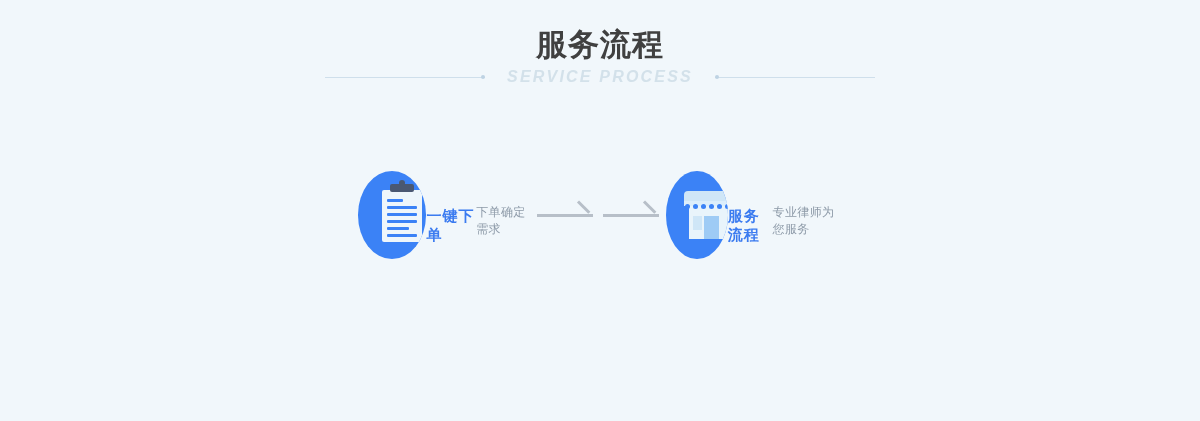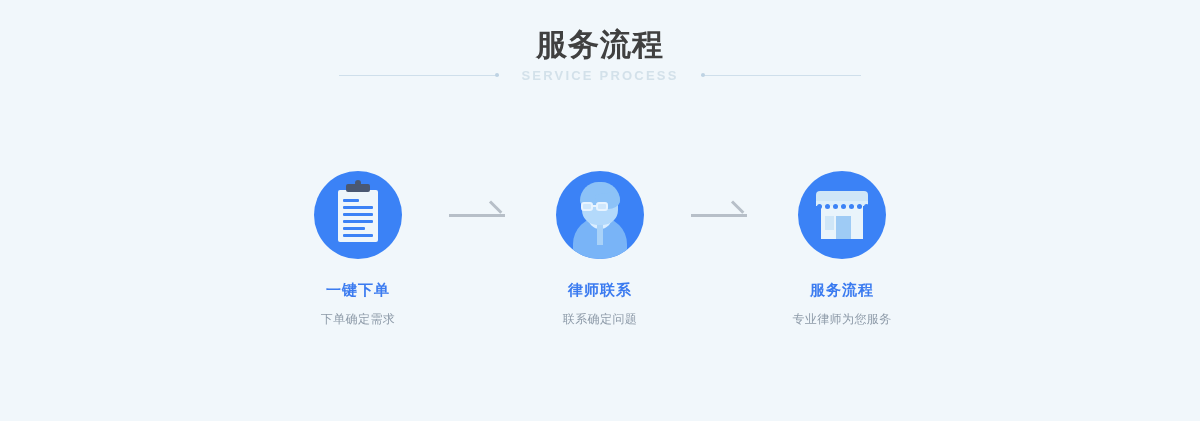--- a/index.html
+++ b/index.html
@@ -65,42 +65,43 @@
     content: "";
     position: absolute;
     top: 3px;
     left: 0;
     width: 4px;
     height: 4px;
     border-radius: 50%;
     background: #bed3e3;
   }
   .subtitle {
-    font-size: 13px;
+    font-size: 16px;
     color: #d3e1ea;
     letter-spacing: 2.2px;
     font-weight: bold;
     padding: 0 22px;
     white-space: nowrap;
+    font-style: italic;
   }
 
   
   .steps {
     position: absolute;
     top: 171px;
     left: 0;
     width: 1200px;
     display: flex;
     align-items: flex-start;
     justify-content: center;
   }
   .step {
     width: 176px;
     display: flex;
-    flex-direction: column;
+    flex-direction: row;
     align-items: center;
   }
   .circle {
     width: 88px;
     height: 88px;
     border-radius: 50%;
     background: #3b82f6;
     position: relative;
     overflow: hidden;
   }
@@ -343,36 +344,20 @@
     </div>
     <div class="step-title">一键下单</div>
     <div class="step-desc">下单确定需求</div>
   </div>
 
   <div class="arrow">
     <span class="shaft"></span>
     <span class="head"></span>
   </div>
 
-  <div class="step">
-    <div class="circle">
-      <span class="p-body"></span>
-      <span class="p-collar"></span>
-      <span class="p-tie"></span>
-      <span class="p-neck"></span>
-      <span class="p-head"></span>
-      <span class="p-hair"></span>
-      <span class="p-hair2"></span>
-      <span class="p-glass l"></span>
-      <span class="p-glass r"></span>
-      <span class="p-bridge"></span>
-    </div>
-    <div class="step-title">律师联系</div>
-    <div class="step-desc">联系确定问题</div>
-  </div>
 
   <div class="arrow">
     <span class="shaft"></span>
     <span class="head"></span>
   </div>
 
   <div class="step">
     <div class="circle">
       <span class="s-body"></span>
       <span class="s-wall"></span>

